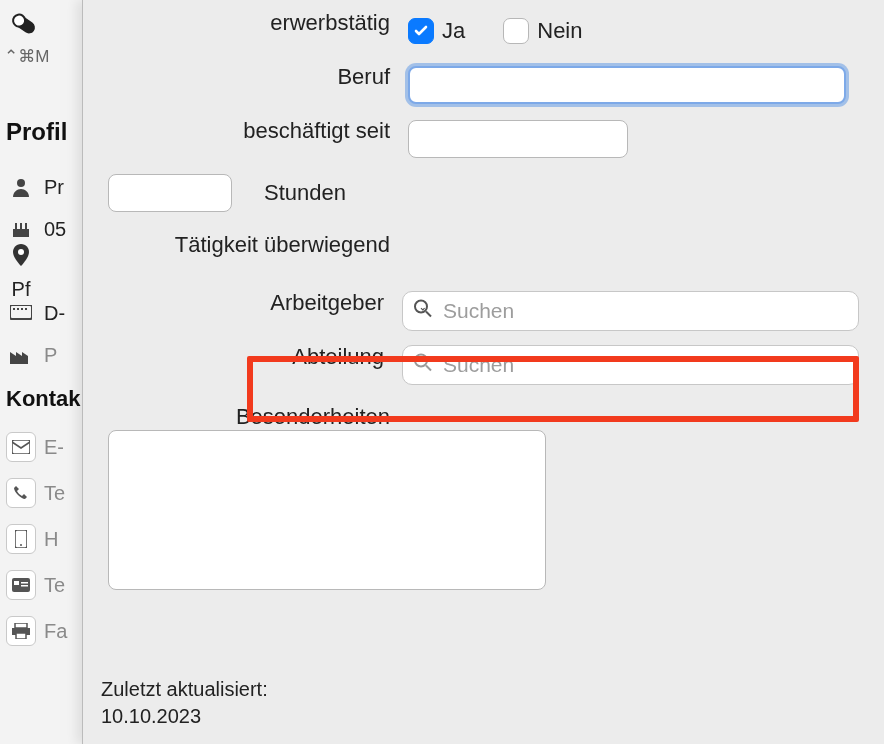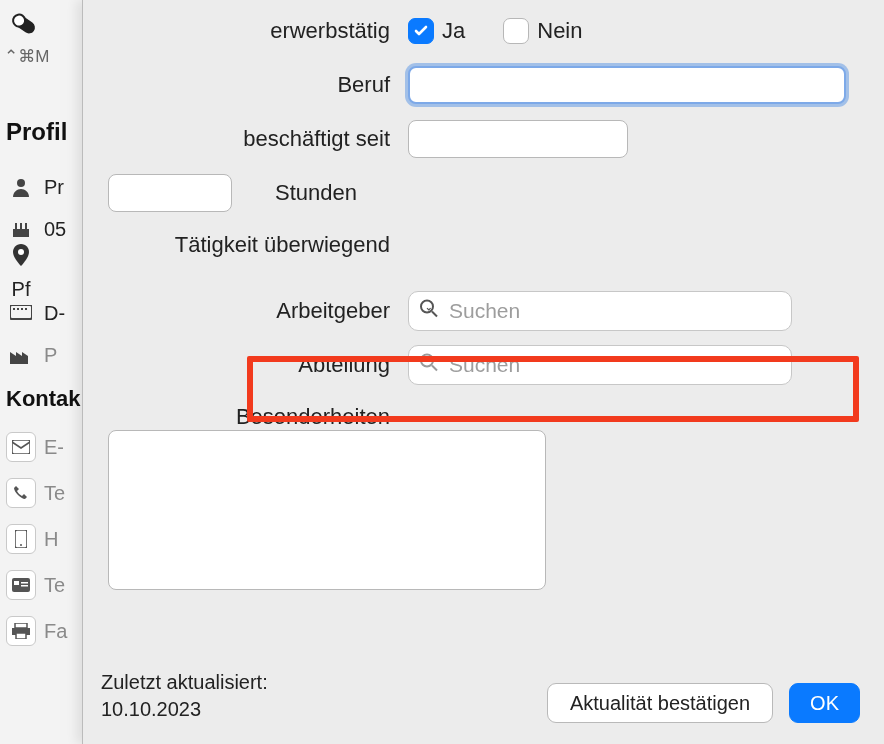--- a/index.html
+++ b/index.html
@@ -56,21 +56,20 @@
     box-shadow: -6px 0 10px rgba(0,0,0,0.08);
   }
 
   .form-area {
     position: absolute;
     left: 25px; top: 10px; right: 25px; bottom: 80px;
   }
 
   .row {
     display: flex;
-    align-items: center;
     margin-bottom: 12px;
     min-height: 42px;
   }
   .row .label {
     width: 300px;
     text-align: right;
     padding-right: 18px;
     font-size: 22px;
     color: #222;
   }
@@ -109,21 +108,21 @@
   input.text-inp.wide { width: 438px; }
   input.text-inp.med  { width: 220px; }
   input.text-inp.sml  { width: 124px; }
   input.text-inp.focused {
     border: 2px solid #7da9e8;
     box-shadow: 0 0 0 3px rgba(102,156,230,0.55);
   }
 
   .search-box {
     position: relative;
-    width: 384px;
+    width: 457px;
     height: 40px;
     background: #fff;
     border: 1px solid #c7c7c7;
     border-radius: 10px;
     display: flex; align-items: center;
     padding-left: 40px;
   }
   .search-box input {
     border: none; outline: none; font-size: 21px; width: 100%;
     background: transparent;
@@ -134,40 +133,40 @@
   }
   .search-box input::placeholder { color: #9d9d9d; }
 
   textarea.notes {
     width: 438px; height: 160px;
     border: 1px solid #b8b8b8; border-radius: 8px;
     background: #fff; resize: none;
     font-size: 20px; padding: 8px;
   }
 
-  .unit-lbl { font-size: 22px; margin-left: 23px; }
+  .unit-lbl { font-size: 22px; margin-left: 12px; }
 
   .activity-grid {
     display: grid;
     grid-template-columns: 230px 210px;
     row-gap: 10px;
   }
   .activity-grid .check-wrap { margin-right: 0; }
 
   .highlight {
     position: absolute;
     border: 6px solid #f23a1d;
     pointer-events: none;
     border-radius: 2px;
   }
 
   .footer {
     position: absolute;
-    left: 18px; right: 24px; bottom: 21px;
-    display: flex; align-items: flex-end; justify-content: space-between;
+    left: 18px; right: 24px; bottom: 14px;
+    display: flex; align-items: flex-end; 
   }
   .updated { font-size: 20px; color: #222; line-height: 1.35; }
   .btn-row { display: flex; gap: 16px; }
   .btn {
     height: 40px; padding: 0 22px;
     border-radius: 9px;
     font-size: 20px;
     border: 1px solid #b9b9b9;
     background: #fff;
     display: inline-flex; align-items: center; justify-content: center;
@@ -381,18 +380,14 @@
 
   </div>
 
   <div class="highlight" style="left:164px; top:356px; width:612px; height:66px;"></div>
 
   <div class="footer">
     <div class="updated">
       <span>Zuletzt aktualisiert:</span><br>
       <span>10.10.2023</span>
     </div>
-    <div class="btn-row">
-      <div class="btn">Aktualität bestätigen</div>
-      <div class="btn primary">OK</div>
-    </div>
   </div>
 </div>
 
 </body></html>

